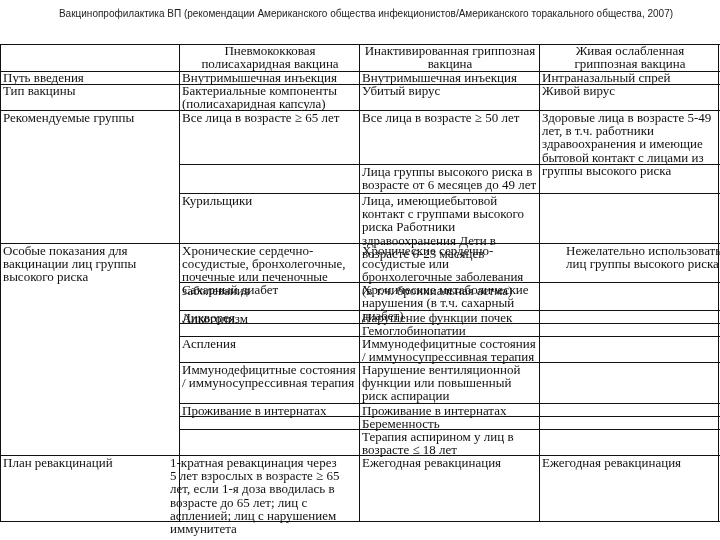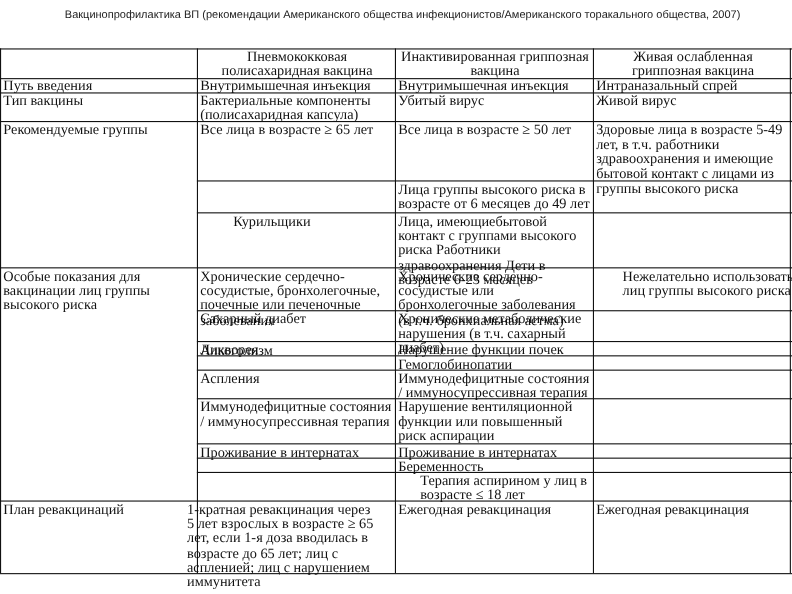--- a/index.html
+++ b/index.html
@@ -54,21 +54,21 @@
   <div class="cell" style="left:360px;top:71px;width:179px;">Внутримышечная инъекция</div>
   <div class="cell" style="left:540px;top:71px;width:179px;">Интраназальный спрей</div>
 
   <div class="cell" style="left:1px;top:84px;width:178px;">Тип вакцины</div>
   <div class="cell" style="left:180px;top:84px;width:179px;">Бактериальные компоненты (полисахаридная капсула)</div>
   <div class="cell" style="left:360px;top:84px;width:179px;">Убитый вирус</div>
   <div class="cell" style="left:1px;top:111px;width:178px;">Рекомендуемые группы</div>
 
   <div class="cell" style="left:540px;top:84px;width:179px;">Живой вирус</div>
   <div class="cell" style="left:180px;top:111px;width:179px;">Все лица в возрасте ≥ 65 лет</div>
-  <div class="cell" style="left:180px;top:194px;width:179px;margin-left:30px;">Курильщики</div>
+  <div class="cell" style="left:180px;top:194px;width:179px;">Курильщики</div>
   <div class="cell" style="left:360px;top:111px;width:179px;">Все лица в возрасте ≥ 50 лет</div>
   <div class="cell" style="left:360px;top:165px;width:179px;">Лица группы высокого риска в возрасте от 6 месяцев до 49 лет</div>
   <div class="cell" style="left:360px;top:194px;width:179px;">Лица, имеющиебытовой контакт с группами высокого риска Работники здравоохранения Дети в возрасте 6-23 месяцев</div>
   <div class="cell" style="left:540px;top:111px;width:179px;">Здоровые лица в возрасте 5-49 лет, в т.ч. работники здравоохранения и имеющие бытовой контакт с лицами из группы высокого риска</div>
 
   <div class="cell" style="left:1px;top:244px;width:178px;">Особые показания для вакцинации лиц группы высокого риска</div>
   <div class="cell" style="left:180px;top:244px;width:179px;">Хронические сердечно-сосудистые, бронхолегочные, почечные или печеночные заболевания</div>
   <div class="cell" style="left:180px;top:283px;width:179px;">Сахарный диабет</div>
   <div class="cell" style="left:180px;top:311px;width:179px;">Ликворея</div>
   <div class="cell" style="left:180px;top:312px;width:179px;">Алкоголизм</div>
@@ -77,21 +77,21 @@
   <div class="cell" style="left:180px;top:404px;width:179px;">Проживание в интернатах</div>
 
   <div class="cell" style="left:360px;top:244px;width:179px;">Хронические сердечно-сосудистые или бронхолегочные заболевания (в т.ч. бронхиальная астма)</div>
   <div class="cell" style="left:360px;top:283px;width:179px;">Хронические метаболические нарушения (в т.ч. сахарный диабет)</div>
   <div class="cell" style="left:360px;top:311px;width:179px;">Нарушение функции почек</div>
   <div class="cell" style="left:360px;top:324px;width:179px;">Гемоглобинопатии</div>
   <div class="cell" style="left:360px;top:337px;width:179px;">Иммунодефицитные состояния / иммуносупрессивная терапия</div>
   <div class="cell" style="left:360px;top:363px;width:179px;">Нарушение вентиляционной функции или повышенный риск аспирации</div>
   <div class="cell" style="left:360px;top:404px;width:179px;">Проживание в интернатах</div>
   <div class="cell" style="left:360px;top:417px;width:179px;">Беременность</div>
-  <div class="cell" style="left:360px;top:430px;width:179px;margin-left:20px;">Терапия аспирином у лиц в возрасте ≤ 18 лет</div>
+  <div class="cell" style="left:360px;top:430px;width:179px;">Терапия аспирином у лиц в возрасте ≤ 18 лет</div>
 
   <div class="cell" style="left:564px;top:244px;width:179px;">Нежелательно использовать у лиц группы высокого риска</div>
 
   <div class="cell" style="left:1px;top:456px;width:178px;">План ревакцинаций</div>
   <div class="cell" style="left:168px;top:456px;width:179px;font-family:Liberation Serif, serif;">1-кратная ревакцинация через 5 лет взрослых в возрасте ≥ 65 лет, если 1-я доза вводилась в возрасте до 65 лет; лиц с аспленией; лиц с нарушением иммунитета</div>
   <div class="cell" style="left:360px;top:456px;width:179px;">Ежегодная ревакцинация</div>
   <div class="cell" style="left:540px;top:456px;width:179px;">Ежегодная ревакцинация</div>
 </div>
 
 </body></html>

